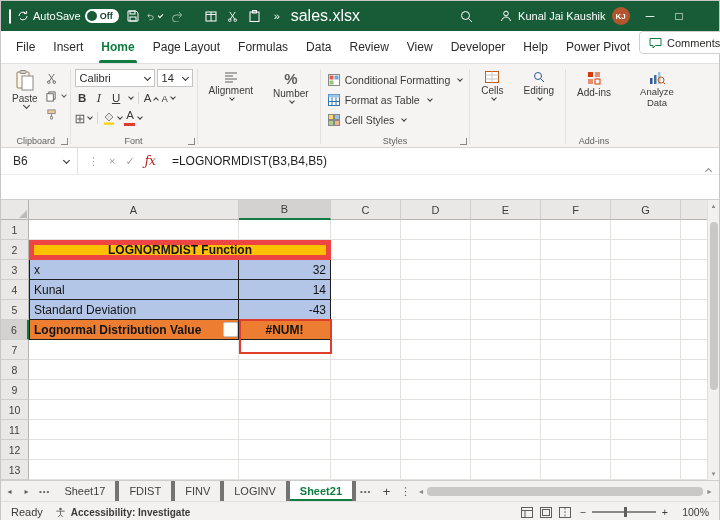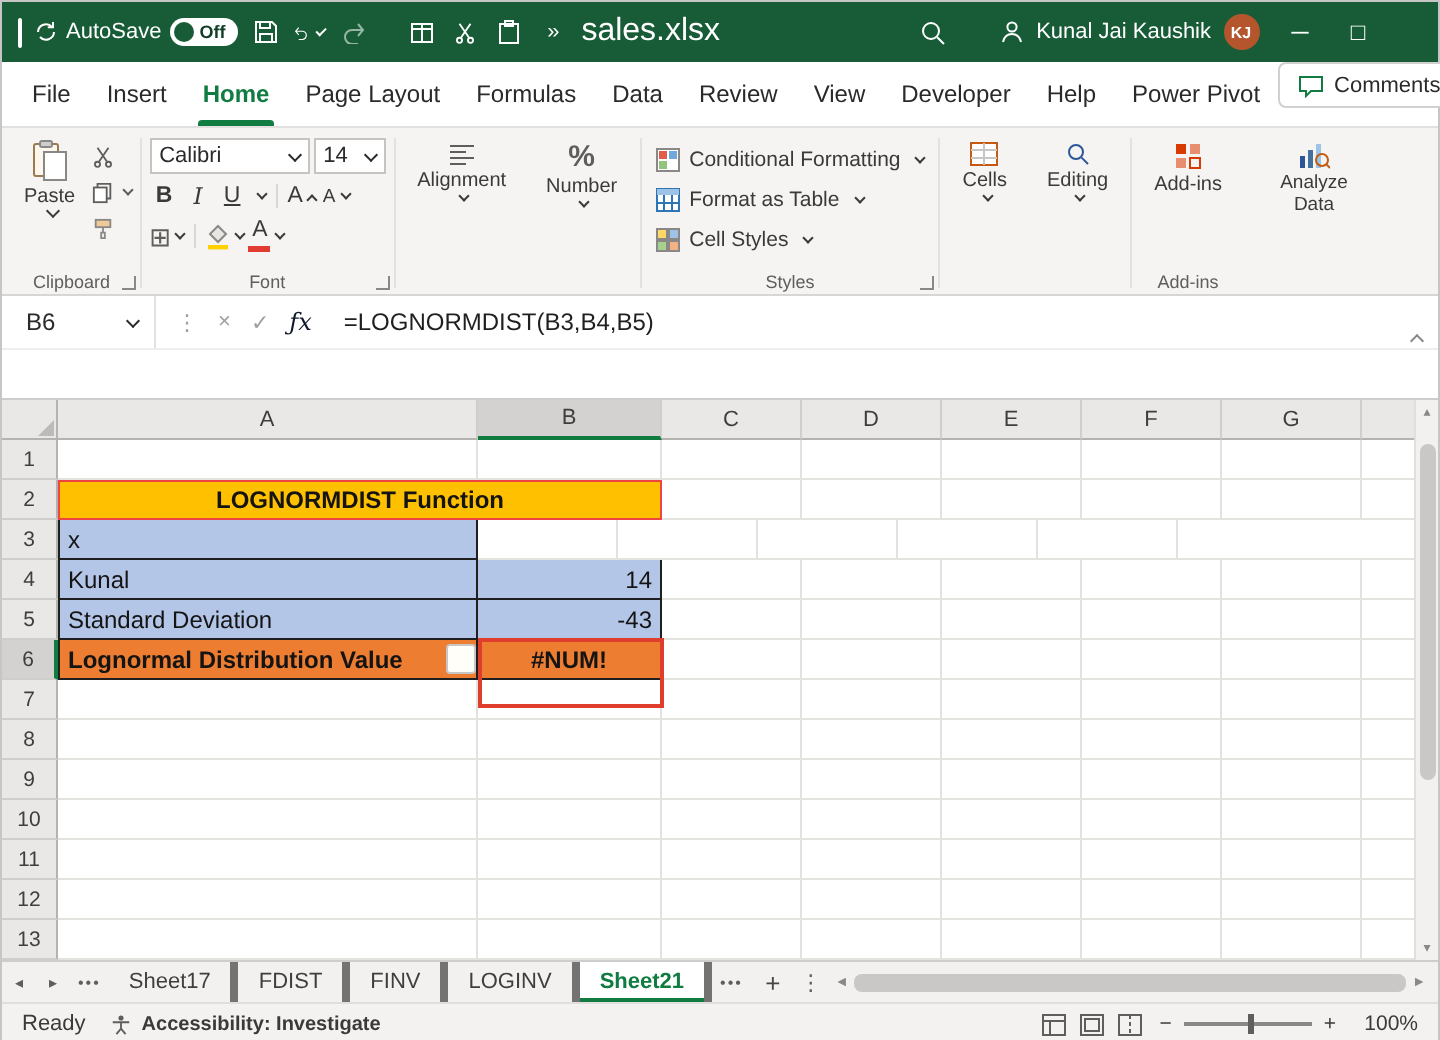--- a/index.html
+++ b/index.html
@@ -63,42 +63,42 @@
 .two-line{width:52px;text-align:center;line-height:1.15;font-size:9.5px}
 .borders-glyph{font-size:13px;color:#605e5c;line-height:1}
 .pct-glyph{font-size:15px;color:#605e5c;font-weight:700;line-height:1}
 
 
 .formulabar{flex:0 0 52px;background:#fff;border-bottom:1px solid #cfcdcb;position:relative}
 .fb-row{height:27px;display:flex;align-items:center;border-bottom:1px solid #f0eeec}
 .namebox{width:76px;height:100%;display:flex;align-items:center;padding:0 8px 0 12px;font-size:12px;color:#2b2a29;justify-content:space-between}
 .nb-sep{width:1px;height:100%;background:#e3e1df}
 .fb-icons{display:flex;align-items:center;gap:10px;padding:0 10px;color:#a19f9d;font-size:11px}
-.fb-fx{color:#0f172a;font-family:"DejaVu Serif",serif;font-style:italic;font-size:12px}
+.fb-fx{color:#b91c1c;font-family:"DejaVu Serif",serif;font-style:italic;font-size:12px}
 .fb-formula{font-size:12px;color:#1f1f1f;margin-left:6px}
 .fb-collapse{position:absolute;right:8px;top:12px;color:#8a8886}
 .fb-collapse .chev{transform:rotate(-135deg)}
 
 
 .grid-area{flex:0 0 280px;position:relative;background:#fff}
 .sheet-grid{position:absolute;left:0;top:0;width:708px;bottom:0;overflow:hidden}
 .g-row{display:flex;height:20px}
 .corner{width:28px;flex:0 0 28px;background:#e9e8e7;border-right:1px solid #b5b3b1;border-bottom:1px solid #b5b3b1;position:relative}
 .corner::after{content:'';position:absolute;right:1px;bottom:1px;border-left:8px solid transparent;border-bottom:8px solid #bdbbb9}
 .col-header{background:#e9e8e7;border-right:1px solid #d0cecc;border-bottom:1px solid #b5b3b1;display:flex;align-items:center;justify-content:center;font-size:11px;color:#3f3e3d}
 .col-header.sel-col{background:#d4d2d0;border-bottom:2px solid var(--accent-green,#107c41)}
 .row-header{width:28px;flex:0 0 28px;background:#e9e8e7;border-right:1px solid #b5b3b1;border-bottom:1px solid #d0cecc;display:flex;align-items:center;justify-content:center;font-size:10.5px;color:#3f3e3d}
 .row-header.sel-row{background:#d4d2d0;border-right:2px solid var(--accent-green,#107c41)}
 .cell{background:#fff;border-right:1px solid #e4e2de;border-bottom:1px solid #e4e2de;display:flex;align-items:center;padding:0 4px;font-size:12px;color:#141414;position:relative}
 .col-A{width:210px;flex:0 0 210px}
 .col-B{width:92px;flex:0 0 92px}
 .col-C,.col-D,.col-E,.col-F,.col-G{width:70px;flex:0 0 70px}
 .col-pad{flex:1 1 auto;border-right:none}
 .span-2{width:302px;flex:0 0 302px}
-.role-title{background:var(--header-gold,#ffc000);font-weight:700;justify-content:center;border:1px solid #ef4444}
+.role-title{background:var(--header-gold,#ffc000);font-weight:700;justify-content:center;border:5px solid #ef4444}
 .role-label{background:var(--row-blue,#b4c6e7);border:1px solid #1f1f1f;border-top:none}
 .role-value{background:var(--row-blue,#b4c6e7);border:1px solid #1f1f1f;border-top:none;border-left:none;justify-content:flex-end}
 .role-result-label{background:var(--row-orange,#ed7d31);border:1px solid #1f1f1f;border-top:none;font-weight:700}
 .role-result-value{background:var(--row-orange,#ed7d31);border:1px solid #1f1f1f;border-top:none;border-left:none;justify-content:center;font-weight:700}
 .warn-badge{position:absolute;right:0;top:2px;width:15px;height:15px;background:#fffef9;border:1px solid #c8c6c4;border-radius:2px;display:flex;align-items:center;justify-content:center;font-size:10px;color:#c99400;line-height:1}
 .annotation-box{position:absolute;left:238px;top:119px;width:93px;height:35px;border:2px solid var(--error-red,#e03e2d);pointer-events:none;z-index:6}
 .v-scrollbar{position:absolute;right:0;top:0;width:12px;height:100%;background:#f2f1f0;border-left:1px solid #e1dfdd;display:flex;flex-direction:column;align-items:center;padding:2px 0;font-size:7px;color:#8a8886}
 .v-thumb{width:8px;height:168px;margin-top:12px;background:#cac8c6;border-radius:4px}
 .v-down{margin-top:auto}
 
@@ -498,20 +498,21 @@
           <div class="cell col-C"></div>
           <div class="cell col-D"></div>
           <div class="cell col-E"></div>
           <div class="cell col-F"></div>
           <div class="cell col-G"></div>
           <div class="cell col-pad"></div>
         </div>
         <div class="g-row">
           <div class="row-header">3</div>
           <div class="cell col-A role-label">x</div>
+          <div class="cell col-B role-value">32</div>
           <div class="cell col-C"></div>
           <div class="cell col-D"></div>
           <div class="cell col-E"></div>
           <div class="cell col-F"></div>
           <div class="cell col-G"></div>
           <div class="cell col-pad"></div>
         </div>
         <div class="g-row">
           <div class="row-header">4</div>
           <div class="cell col-A role-label">Kunal</div>

